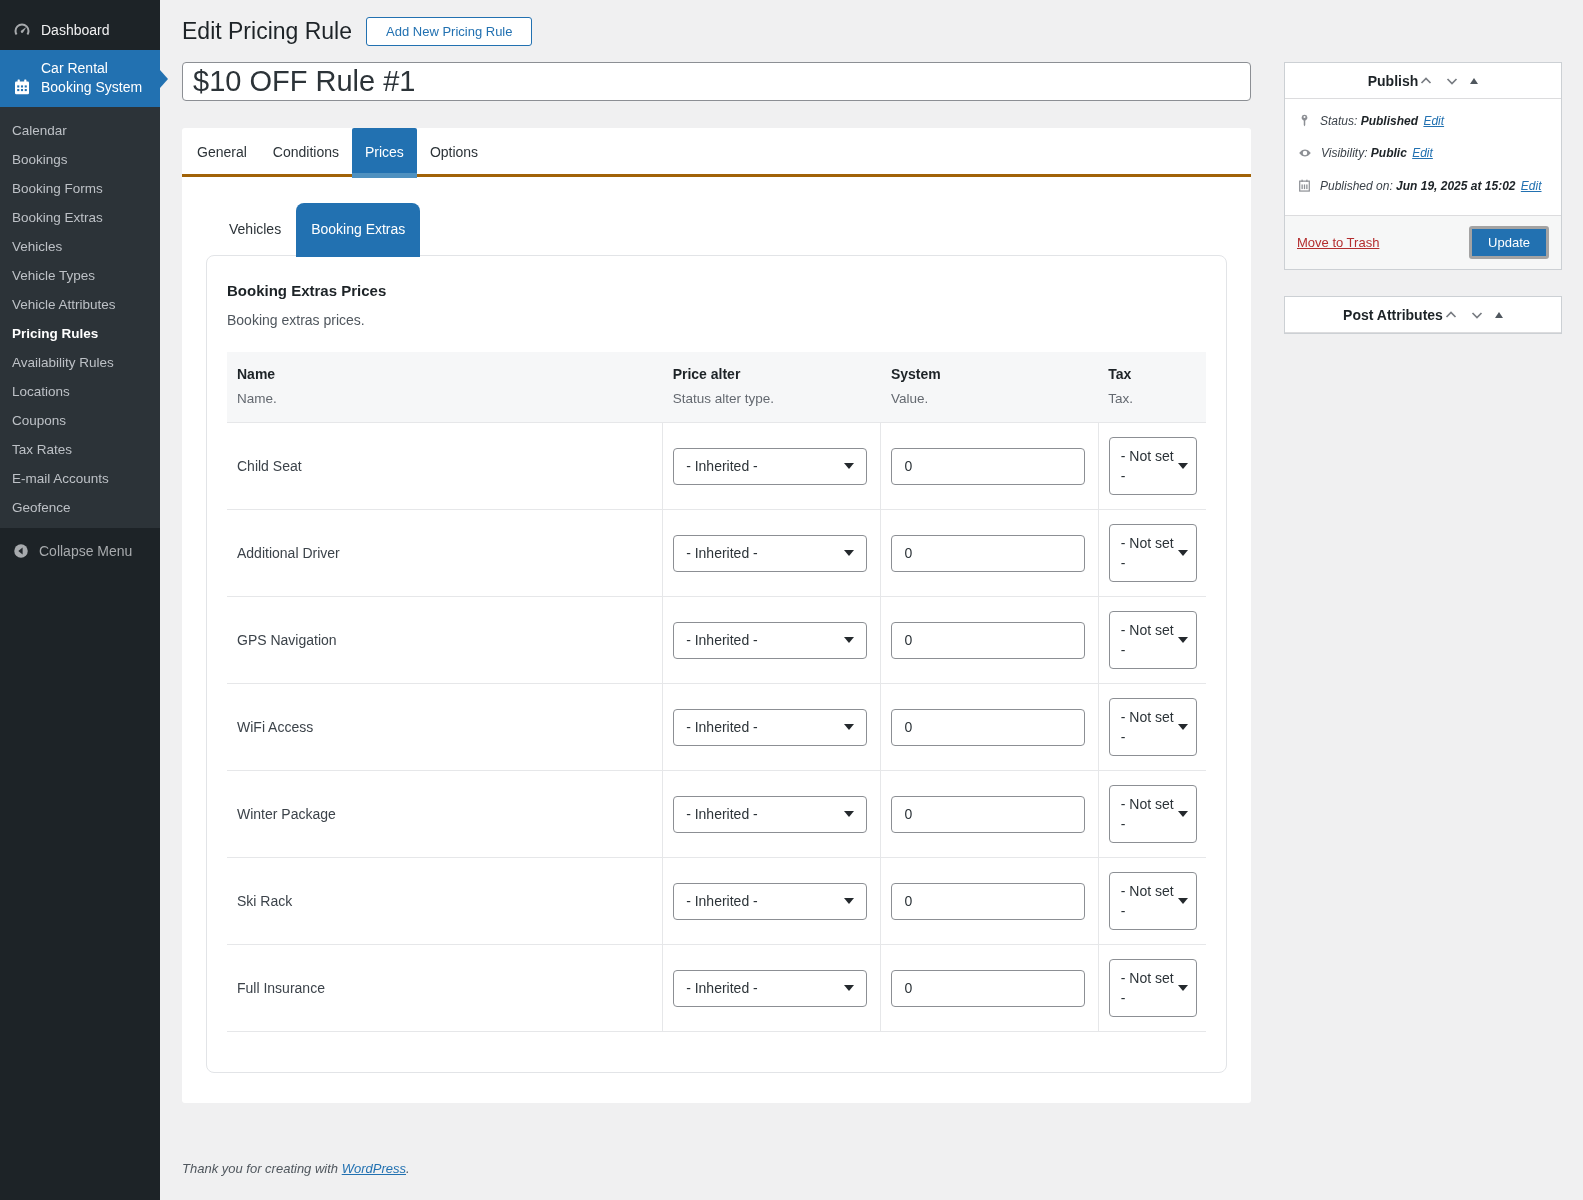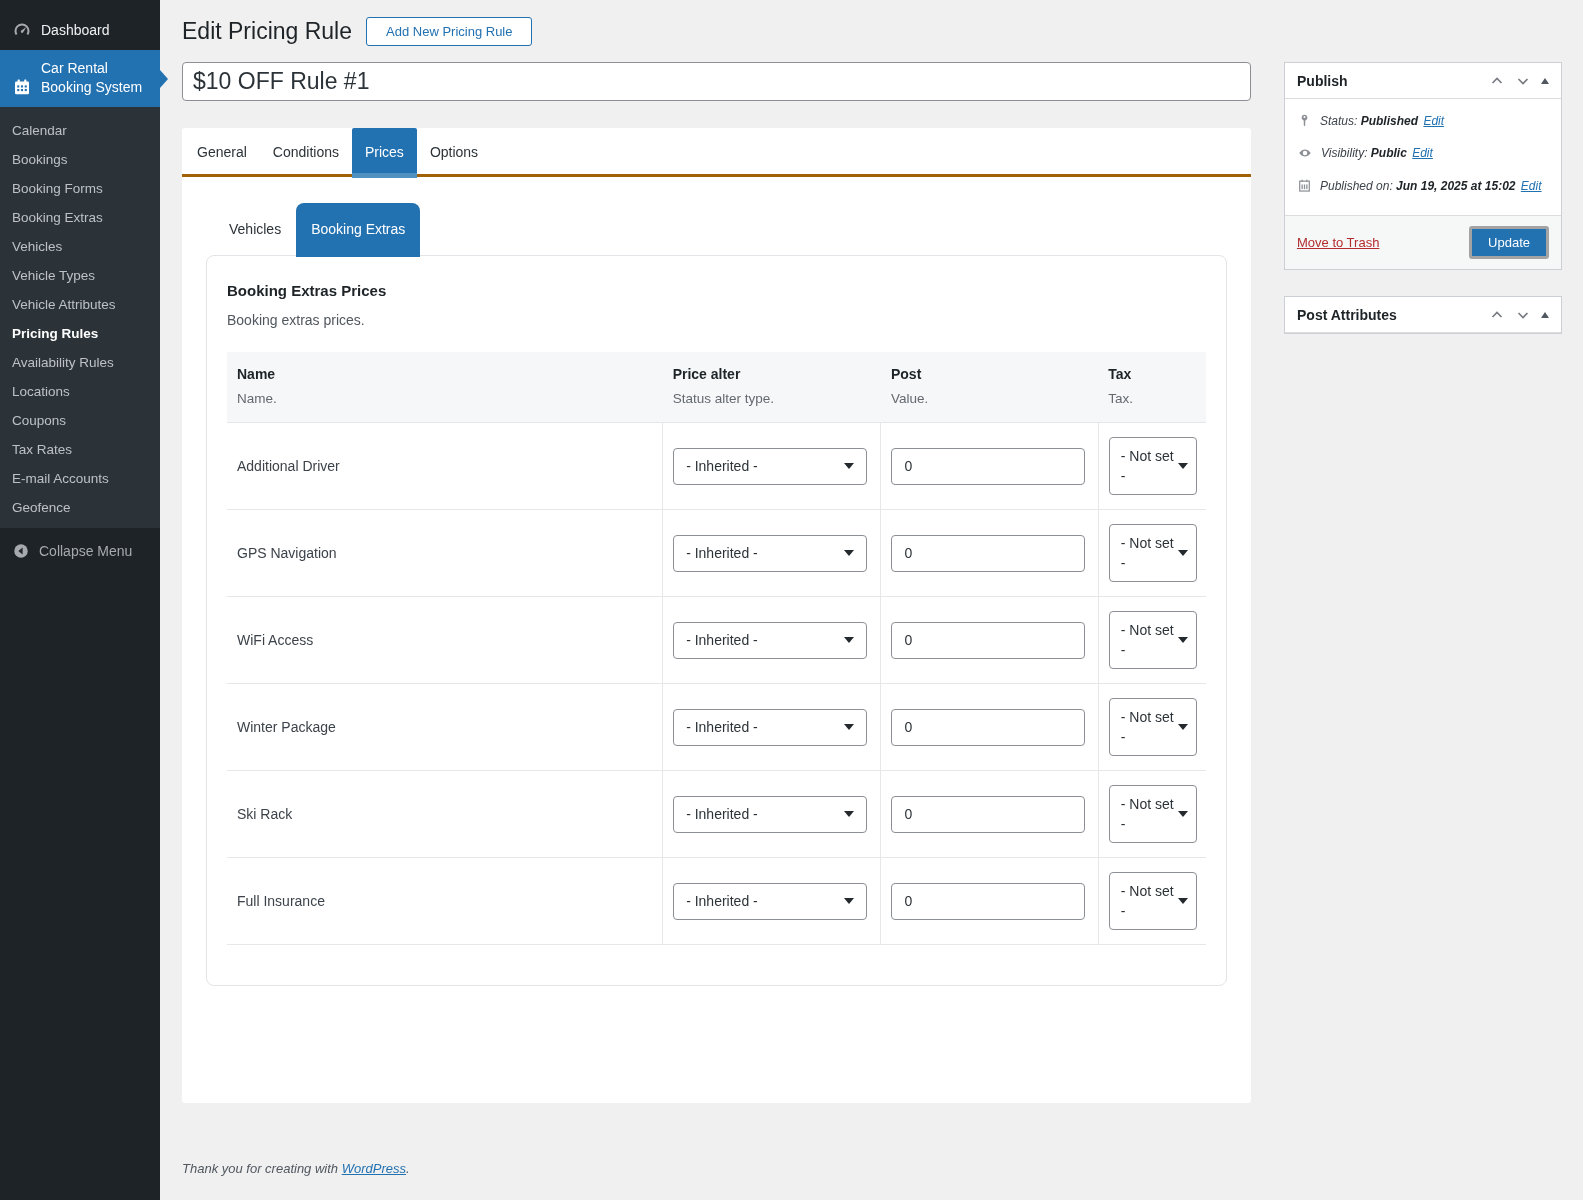--- a/index.html
+++ b/index.html
@@ -40,21 +40,21 @@
   
   .page-title-row { position:absolute; left:182px; top:17px; display:flex; align-items:center; gap:14px; }
   .page-title { margin:0; font-size:23px; font-weight:400; color:#1d2327; }
   .add-new-btn {
     font-family:inherit; font-size:13px; color:#2271b1; background:#fff;
     border:1px solid #2271b1; border-radius:3px; padding:6px 19px; cursor:pointer;
   }
   .title-input {
     position:absolute; left:182px; top:62px; width:1069px; height:39px;
     border:1px solid #8c8f94; border-radius:4px; background:#fff;
-    padding:0 10px; font-family:inherit; font-size:23px; color:#2c3338;
+    padding:0 10px; font-family:inherit; font-size:29px; color:#2c3338;
   }
 
   
   .panel { position:absolute; left:182px; top:128px; width:1069px; height:975px; background:#fff; border-radius:3px; }
   .tabs-row { display:flex; align-items:flex-start; height:49px; border-bottom:3px solid #a16207; padding-left:2px; }
   .tab { line-height:49px; height:49px; padding:0 13px; font-size:14px; color:#2c3338; cursor:pointer; }
   .tab.active {
     position:relative; z-index:2; background:#2271b1; color:#fff;
     height:50px; border-bottom:5px solid #4f91c0; border-radius:2px 2px 0 0; margin-bottom:-6px;
   }
@@ -98,21 +98,21 @@
   .select-tax .caret { right:8px; }
   .value-input {
     width:194px; height:37px; border:1px solid #8c8f94; border-radius:4px;
     padding:0 12px; font-family:inherit; font-size:14px; color:#2c3338; background:#fff;
   }
 
   
   .right-col { position:absolute; left:1284px; top:62px; width:278px; }
   .postbox { background:#fff; border:1px solid #ccd0d4; margin-bottom:26px; }
   .postbox-header {
-    display:flex; align-items:center; justify-content:space-between;
+    display:flex; align-items:center; justify-content:center;
     height:36px; padding:0 12px; border-bottom:1px solid #dcdcde;
   }
   .postbox-title { margin:0; font-size:14px; font-weight:bold; color:#1d2327; }
   .handle-actions { display:flex; align-items:center; gap:10px; }
   .handle-actions .hbtn { display:flex; align-items:center; cursor:pointer; background:none; border:none; padding:0; }
   .toggle-triangle {
     width:0; height:0; border-left:4.5px solid transparent; border-right:4.5px solid transparent;
     border-bottom:6px solid #50575e; display:inline-block;
   }
   .publish-body { padding:15px 12px 4px;font-style:italic; }
@@ -232,30 +232,40 @@
           <tr>
               <th>
                 <span class="th-label">Name</span>
                 <span class="th-sub">Name.</span>
               </th>
               <th>
                 <span class="th-label">Price alter</span>
                 <span class="th-sub">Status alter type.</span>
               </th>
               <th>
-                <span class="th-label">Post</span>
+                <span class="th-label">System</span>
                 <span class="th-sub">Value.</span>
               </th>
               <th>
                 <span class="th-label">Tax</span>
                 <span class="th-sub">Tax.</span>
               </th>
             </tr>
         </thead>
         <tbody>
+            <tr>
+              <td class="name-cell">Child Seat</td>
+              <td>
+                <div class="fake-select select-pa"><span>- Inherited -</span><span class="caret"></span></div>
+              </td>
+              <td><input type="text" class="value-input" value="0" style=""></td>
+              <td>
+                <div class="fake-select select-tax"><span>- Not set -</span><span class="caret"></span></div>
+              </td>
+            </tr>
             <tr>
               <td class="name-cell">Additional Driver</td>
               <td>
                 <div class="fake-select select-pa"><span>- Inherited -</span><span class="caret"></span></div>
               </td>
               <td><input type="text" class="value-input" value="0" style=""></td>
               <td>
                 <div class="fake-select select-tax"><span>- Not set -</span><span class="caret"></span></div>
               </td>
             </tr>

